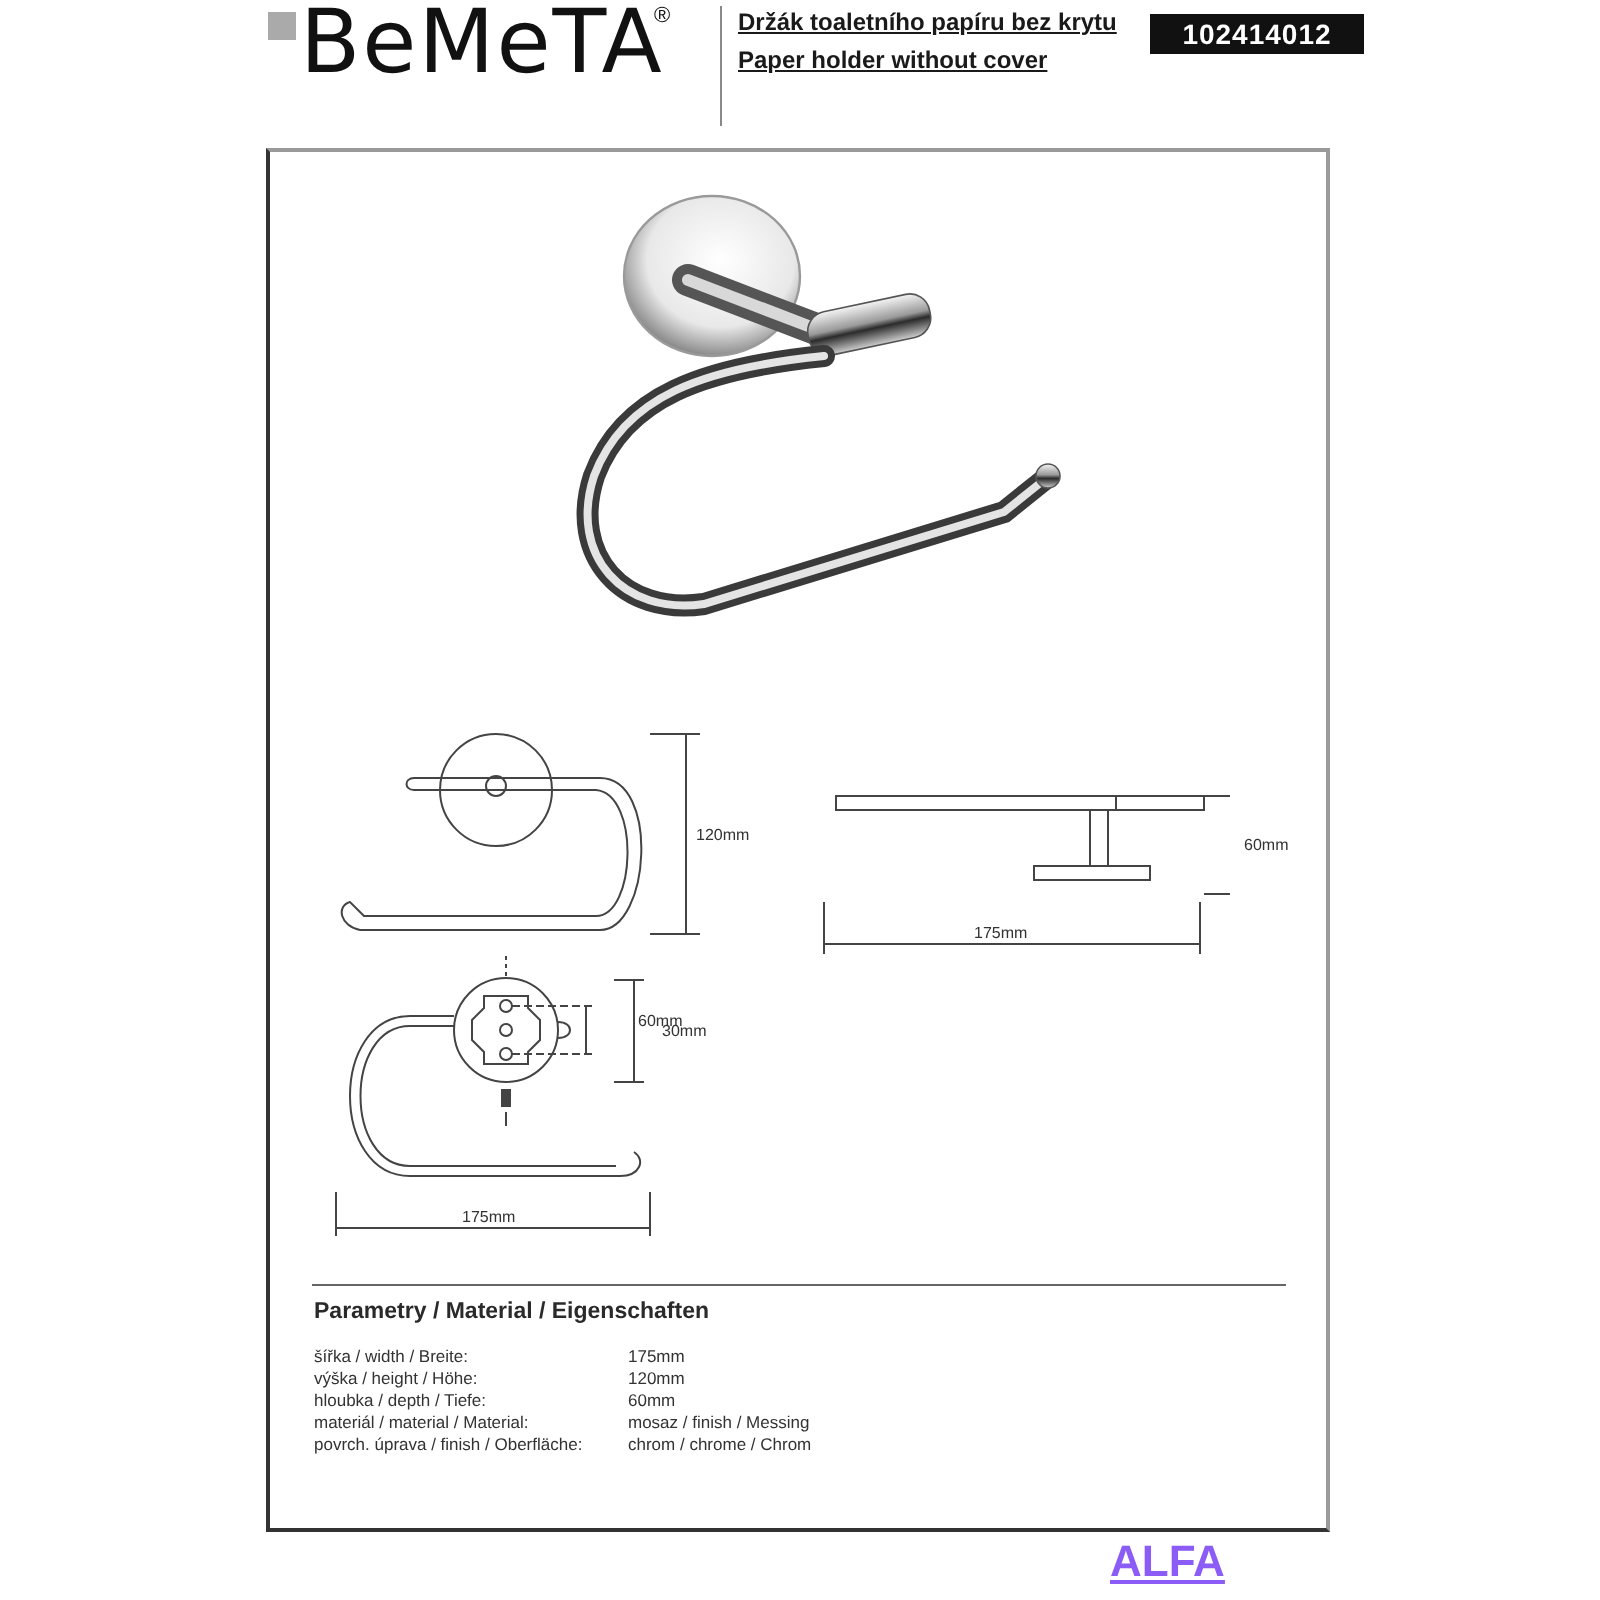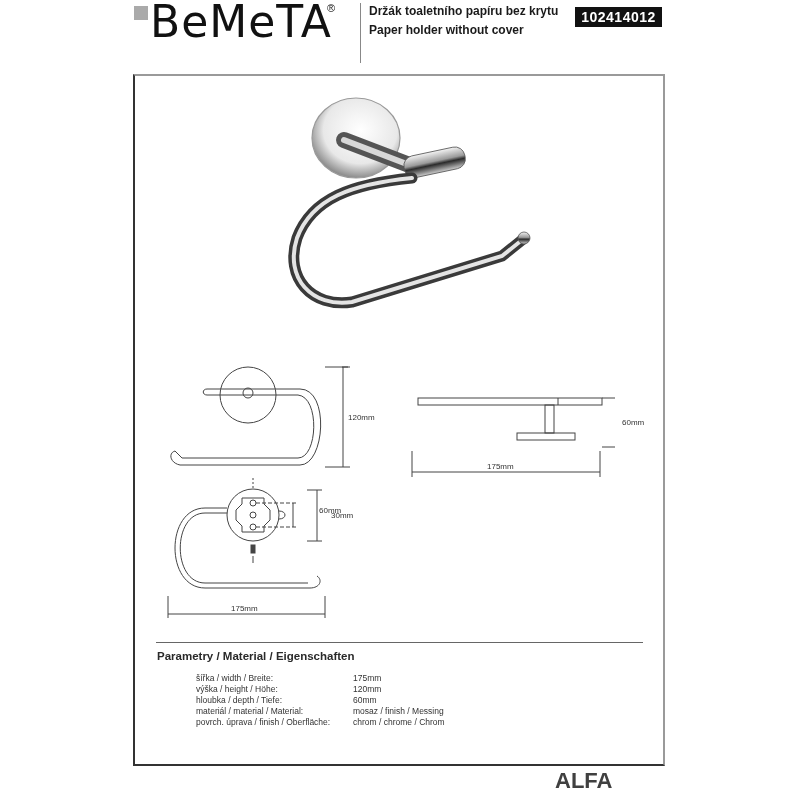--- a/index.html
+++ b/index.html
@@ -5,43 +5,43 @@
     html, body { margin: 0; padding: 0; background: #ffffff; }
     body { width: 800px; height: 800px; position: relative; overflow: hidden;
            font-family: "Liberation Sans", "DejaVu Sans", sans-serif; color: #1a1a1a; }
 
     
     .logo-mark { position: absolute; left: 134px; top: 6px; width: 14px; height: 14px; background: #aaaaaa; }
     .logo-text { position: absolute; left: 150px; top: -6px; font-size: 44px; letter-spacing: 1px;
                  font-family: "DejaVu Sans", sans-serif; font-weight: normal; color: #111; line-height: 56px; }
     .logo-reg { position: absolute; left: 327px; top: 2px; font-size: 11px; color: #111; }
     .header-divider { position: absolute; left: 360px; top: 3px; width: 1px; height: 60px; background: #888; }
-    .title-lines { position: absolute; left: 369px; top: 2px; font-size: 12px; font-weight: bold; line-height: 19px; color: #1a1a1a; }
+    .title-lines { position: absolute; left: 369px; top: 2px; font-size: 12px; font-weight: bold; line-height: 19px; color: #1a1a1a; text-decoration: underline; }
     .title-lines div { white-space: nowrap; }
-    .product-code { position: absolute; left: 575px; top: 7px; width: 87px; height: 20px; background: #111; color: #fff;
+    .product-code { position: absolute; left: 575px; top: 7px; width: 107px; height: 20px; background: #111; color: #fff;
                     font-weight: bold; font-size: 14px; line-height: 20px; text-align: center; letter-spacing: 0.5px; }
 
     
     .frame { position: absolute; left: 133px; top: 74px; width: 528px; height: 688px;
              border-left: 2px solid #333; border-bottom: 2px solid #333;
              border-top: 2px solid #9a9a9a; border-right: 2px solid #9a9a9a; }
 
     .photo { position: absolute; left: 262px; top: 88px; width: 296px; height: 236px; }
     .drawing { position: absolute; }
     .dim-label { position: absolute; font-size: 8px; color: #333; white-space: nowrap; }
 
     
     .params-divider { position: absolute; left: 156px; top: 642px; width: 487px; height: 1px; background: #666; }
     .params-title { position: absolute; left: 157px; top: 650px; font-size: 11.5px; font-weight: bold; color: #2a2a2a; }
-    .params-table { position: absolute; left: 157px; top: 673px; font-size: 8.5px; line-height: 11px; color: #333; margin-left: 39px; }
+    .params-table { position: absolute; left: 157px; top: 673px; font-size: 8.5px; line-height: 11px; color: #333; }
     .params-row { display: flex; }
     .params-label { width: 157px; }
     .params-value { }
 
-    .series-name { position: absolute; left: 555px; top: 768px; font-size: 22px; font-weight: bold; color: #404040; }
+    .series-name { position: absolute; left: 555px; top: 768px; font-size: 22px; font-weight: bold; color: #8b5cf6; text-decoration: underline; }
   </style>
 </head>
 <body>
 
 <div class="logo-mark"></div>
 <div class="logo-text">BeMeTA</div>
 <div class="logo-reg">®</div>
 <div class="header-divider"></div>
 <div class="title-lines">
   <div>Držák toaletního papíru bez krytu</div>

